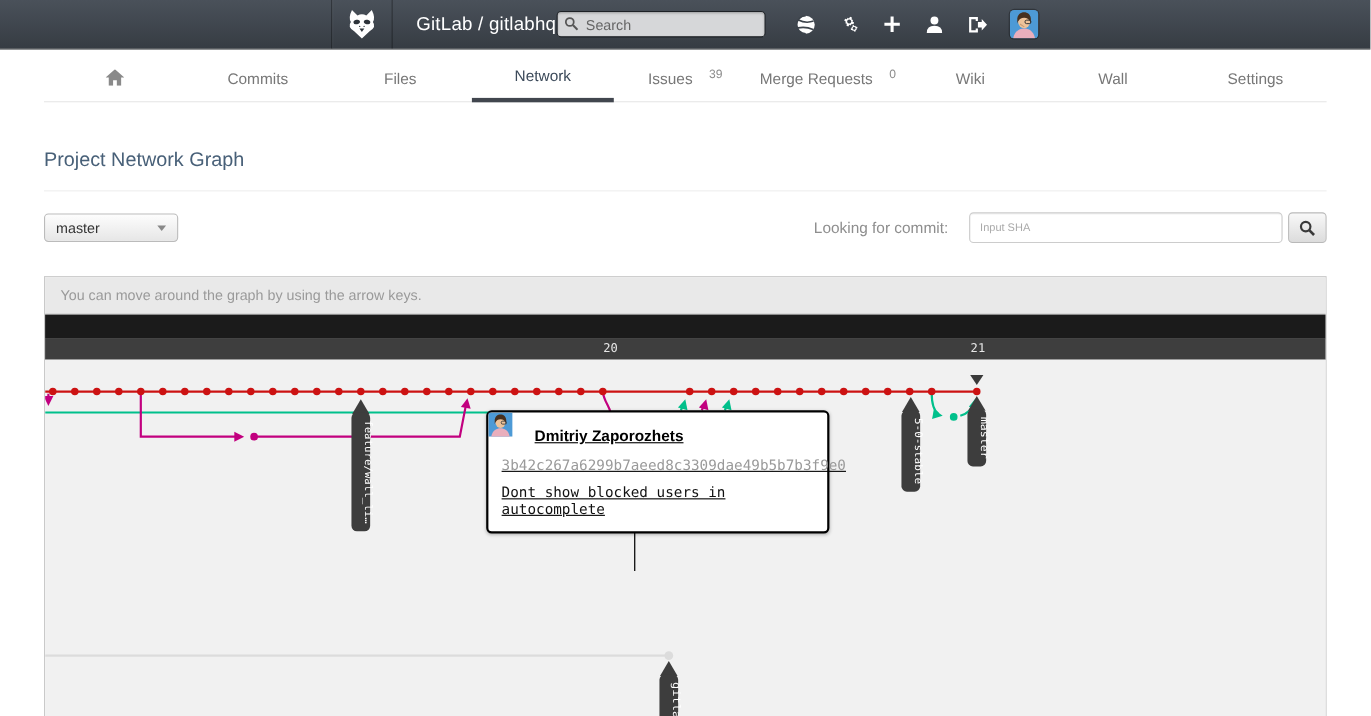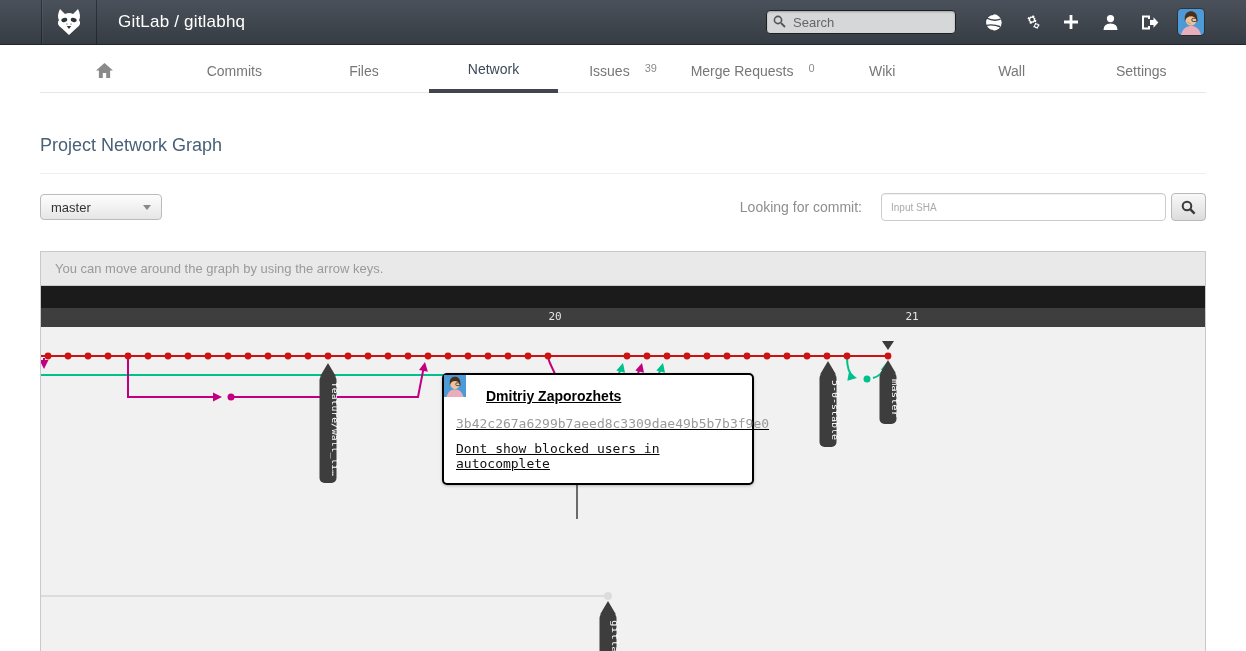--- a/index.html
+++ b/index.html
@@ -2,21 +2,21 @@
 <html><head>
 <meta charset="utf-8">
 <style>
   * { box-sizing: border-box; }
   html,body { margin:0; padding:0; width:1246px; height:651px; overflow:hidden;
               background:#fff; font-family:"Liberation Sans", sans-serif; }
 
   
   .navbar { height:45px; background:linear-gradient(#4a515a,#363c43);
             border-bottom:1px solid #22262b; display:flex; align-items:center;
-            justify-content:space-between; }
+            justify-content:center; }
   .nav-left { display:flex; align-items:center; height:100%; }
   .logo { width:56px; height:100%; margin-left:41px; display:flex; align-items:center;
           justify-content:center; border-left:1px solid rgba(0,0,0,.35);
           border-right:1px solid rgba(0,0,0,.35); box-shadow:inset 1px 0 rgba(255,255,255,.05); cursor:pointer; }
   .brand { color:#fff; font-size:17px; margin-left:21px; letter-spacing:.2px; cursor:pointer; }
   .nav-right { display:flex; align-items:center; gap:19px; padding-right:42px; }
   .nav-search { position:relative; width:190px; height:24px; margin-right:8px; }
   .nav-search svg { position:absolute; left:7px; top:5px; }
   .nav-search input { width:100%; height:100%; border:1px solid #1d2125; border-radius:4px;
             background:#d6d7d9; padding:0 8px 0 26px; font-size:13px; color:#444; outline:none;
@@ -198,21 +198,21 @@
         </svg>
       </button>
     </div>
   </div>
 
   <div class="graph-box">
     <div class="graph-hint">You can move around the graph by using the arrow keys.</div>
     <div class="bar-months"></div>
     <div class="bar-days" id="bar-days">
         <span class="day-label" style="left: 502px;">20</span>
-        <span class="day-label" style="left: 859px;">21</span>
+        <span class="day-label" style="left: 836px;">21</span>
       </div>
     <div class="graph-canvas" id="canvas">
       <svg id="gsvg" width="1166" height="327" viewBox="0 0 1166 327">
           <line x1="0" y1="29" x2="847" y2="29" stroke="#cc1212" stroke-width="2"></line>
           <line x1="0" y1="48" x2="416" y2="48" stroke="#00c08b" stroke-width="2"></line>
           <line x1="0" y1="269" x2="567" y2="269" stroke="#dcdcdc" stroke-width="2"></line>
           <line x1="536" y1="157" x2="536" y2="192" stroke="#111111" stroke-width="1.2"></line>
           <path d="M87 30 L87 70 L176 70" fill="none" stroke="#c2007f" stroke-width="2"></path>
           <polygon points="0,0 -4.5,9 4.5,9" transform="translate(181,70) rotate(90)" fill="#c2007f"></polygon>
           <path d="M191 70 L377 70 L383 39" fill="none" stroke="#c2007f" stroke-width="2"></path>

